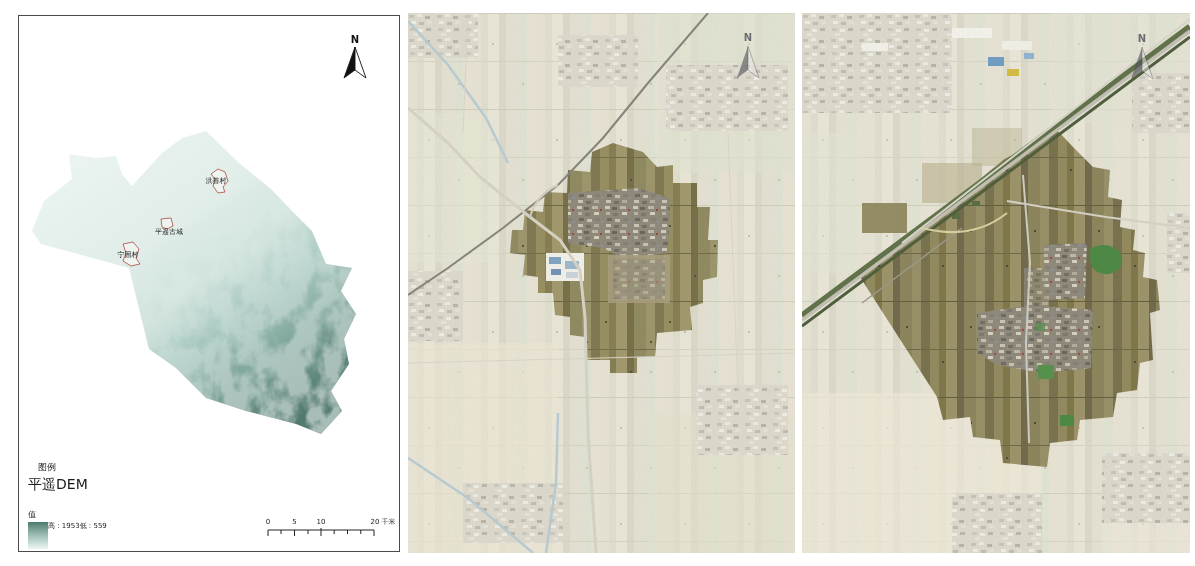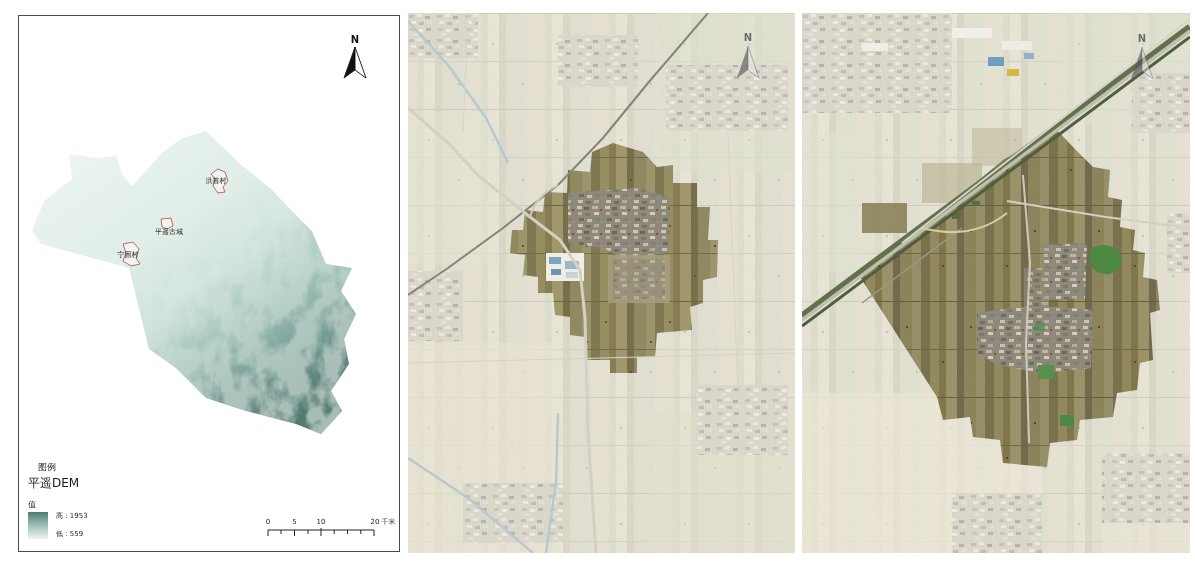--- a/index.html
+++ b/index.html
@@ -10,25 +10,25 @@
   .panel-sat{top:13px;height:540px;background:#e8e5d8;}
   .panel-mid{left:408px;width:387px;}
   .panel-right{left:802px;width:388px;}
   svg{display:block;}
   .map-label{font-size:7px;fill:#1a1a1a;}
   .north-n{font-size:10px;fill:#111;font-weight:bold;}
   .north-n-sat{font-size:10px;fill:#4e4e58;opacity:.8;font-weight:bold;}
   .scale-label{font-size:7px;fill:#1a1a1a;}
   .legend{position:absolute;left:9px;top:447px;color:#1a1a1a;line-height:1;}
   .legend-title{font-size:9px;margin-bottom:5px;padding-left:10px;}
-  .legend-layer{font-size:12px;margin-bottom:12px;}
+  .legend-layer{font-size:14px;margin-bottom:20px;}
   .legend-field{font-size:8px;margin-bottom:3px;}
   .legend-row{display:flex;align-items:stretch;}
   .legend-ramp{width:20px;height:27px;background:linear-gradient(#4f7a71,#9fc0b8,#eef5f2);}
-  .legend-vals{display:flex;flex-direction:column;justify-content:space-between;margin-left:8px;padding:1px 0;}
+  .legend-vals{display:flex;flex-direction:row;justify-content:space-between;padding:1px 0;text-align:center;}
   .legend-vals span{font-size:7px;}
 </style>
 </head>
 <body>
 
 <div class="canvas">
 
   <svg width="0" height="0" style="position:absolute" aria-hidden="true">
     <defs>
       <linearGradient id="demg" x1="0.15" y1="0.05" x2="0.8" y2="0.95">

